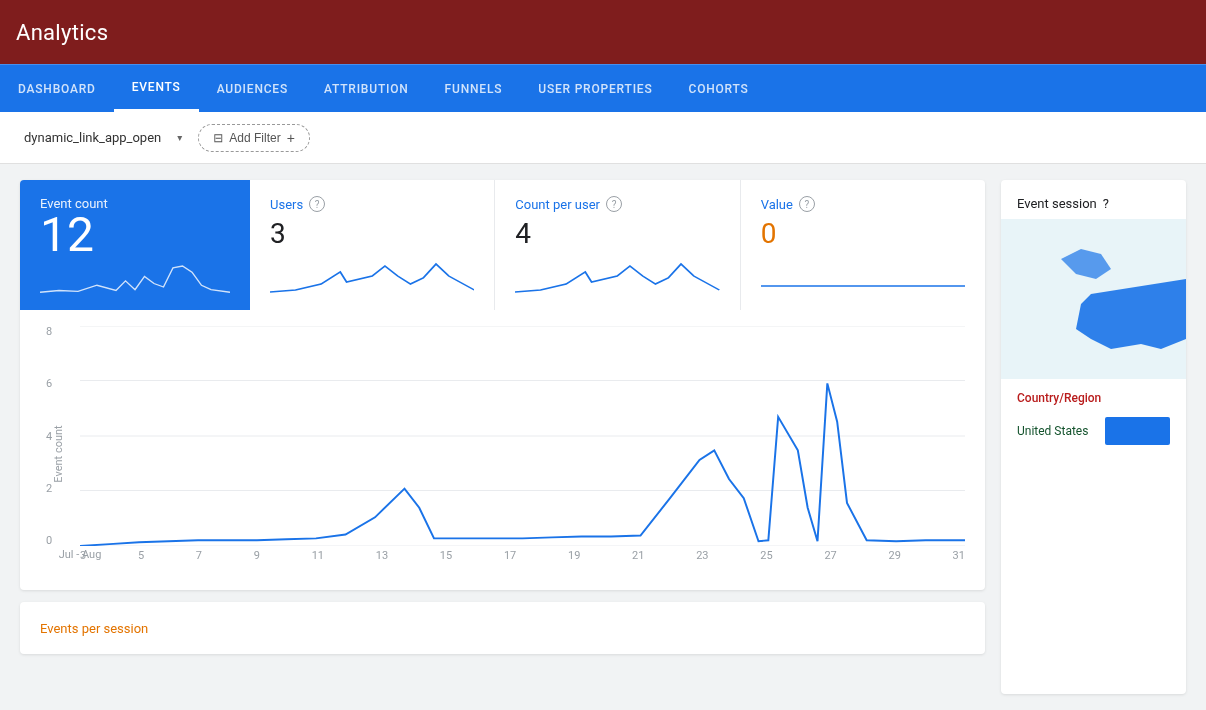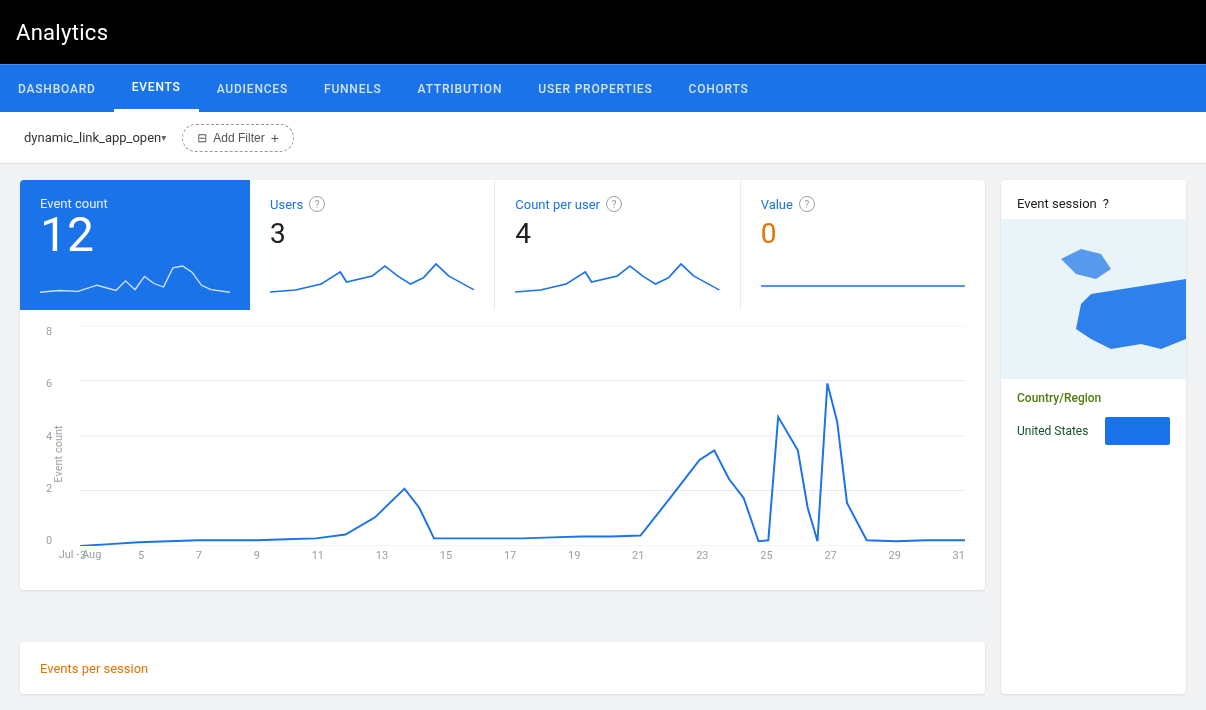--- a/index.html
+++ b/index.html
@@ -1,20 +1,20 @@
 <!DOCTYPE html>
 <html><head>
   <meta charset="utf-8">
   <style>
     * { margin: 0; padding: 0; box-sizing: border-box; }
     body { font-family: 'Roboto', Arial, sans-serif; background: #f1f3f4; color: #333; font-size: 13px; width: 1206px; height: 710px; overflow: hidden; }
 
     
     .app-header {
-      background: #000000;
+      background: #7f1d1d;
       padding: 0 16px;
       height: 64px;
       display: flex;
       align-items: center;
     }
     .app-title {
       color: white;
       font-size: 22px;
       font-weight: 400;
       letter-spacing: 0.3px;
@@ -52,21 +52,21 @@
       padding: 10px 20px;
       display: flex;
       align-items: center;
       gap: 12px;
       border-bottom: 1px solid #e0e0e0;
       height: 52px;
     }
     .dropdown-btn {
       display: flex;
       align-items: center;
-      gap: 0;
+      gap: 16px;
       font-size: 13px;
       color: #333;
       cursor: pointer;
       padding: 4px 4px;
     }
     .dropdown-arrow {
       font-size: 10px;
       color: #666;
     }
     .add-filter-btn {
@@ -251,21 +251,21 @@
     }
     .map-container {
       height: 160px;
       background: #e8f4f8;
       position: relative;
       overflow: hidden;
     }
     .country-region-label {
       padding: 12px 16px 6px;
       font-size: 12px;
-      color: #4d7c0f;
+      color: #b91c1c;
       font-weight: 500;
     }
     .country-bar {
       display: flex;
       align-items: center;
       padding: 6px 16px;
       gap: 8px;
     }
     .country-name {
       font-size: 12px;
@@ -281,40 +281,39 @@
 
     
     .bottom-section {
       background: white;
       border-radius: 4px;
       box-shadow: 0 1px 3px rgba(0,0,0,0.1);
       padding: 16px 20px;
       height: 52px;
       display: flex;
       align-items: center;
-      margin-top: 40px;
     }
     .bottom-title {
       font-size: 13px;
       color: #e37400;
     }
   </style>
 </head>
 <body>
 
 <div class="app-header">
   <span class="app-title">Analytics</span>
 </div>
 
 <nav class="nav-bar">
   <div class="nav-item">DASHBOARD</div>
   <div class="nav-item active">EVENTS</div>
   <div class="nav-item">AUDIENCES</div>
+  <div class="nav-item">ATTRIBUTION</div>
   <div class="nav-item">FUNNELS</div>
-  <div class="nav-item">ATTRIBUTION</div>
   <div class="nav-item">USER PROPERTIES</div>
   <div class="nav-item">COHORTS</div>
 </nav>
 
 <div class="filter-bar">
   <div class="dropdown-btn">
     <span>dynamic_link_app_open</span>
     <span class="dropdown-arrow">▾</span>
   </div>
   <button class="add-filter-btn">

